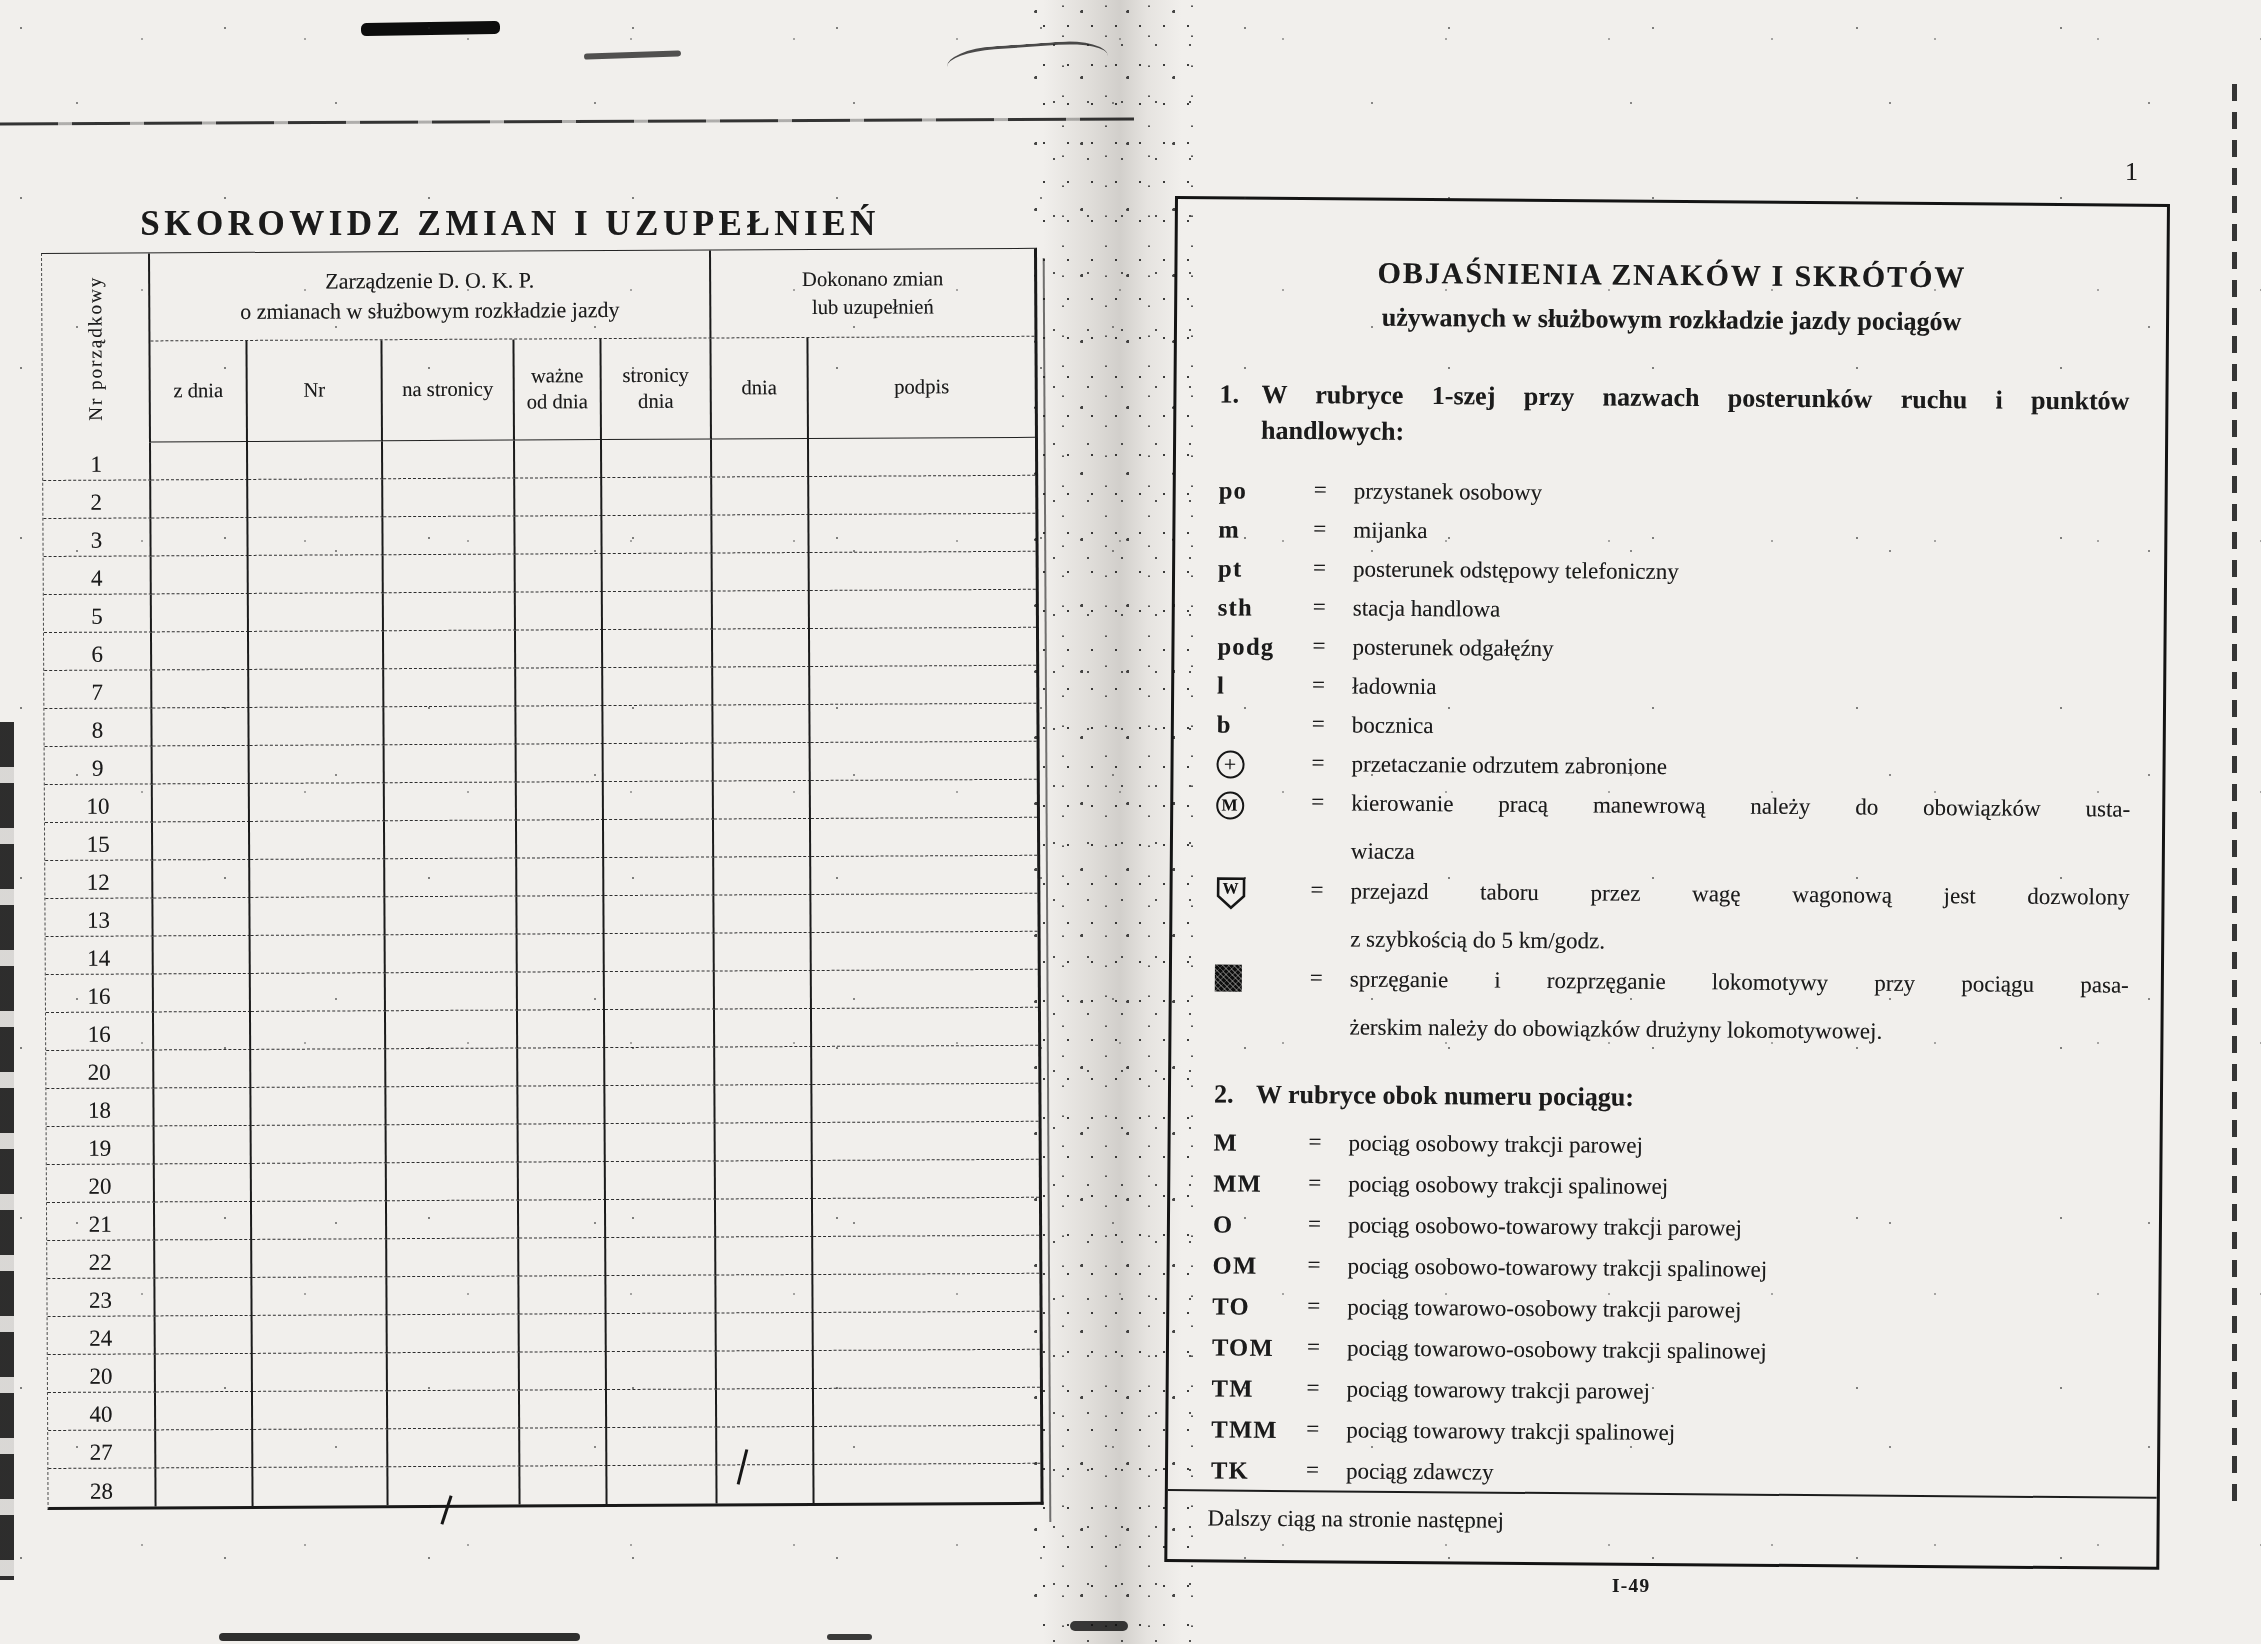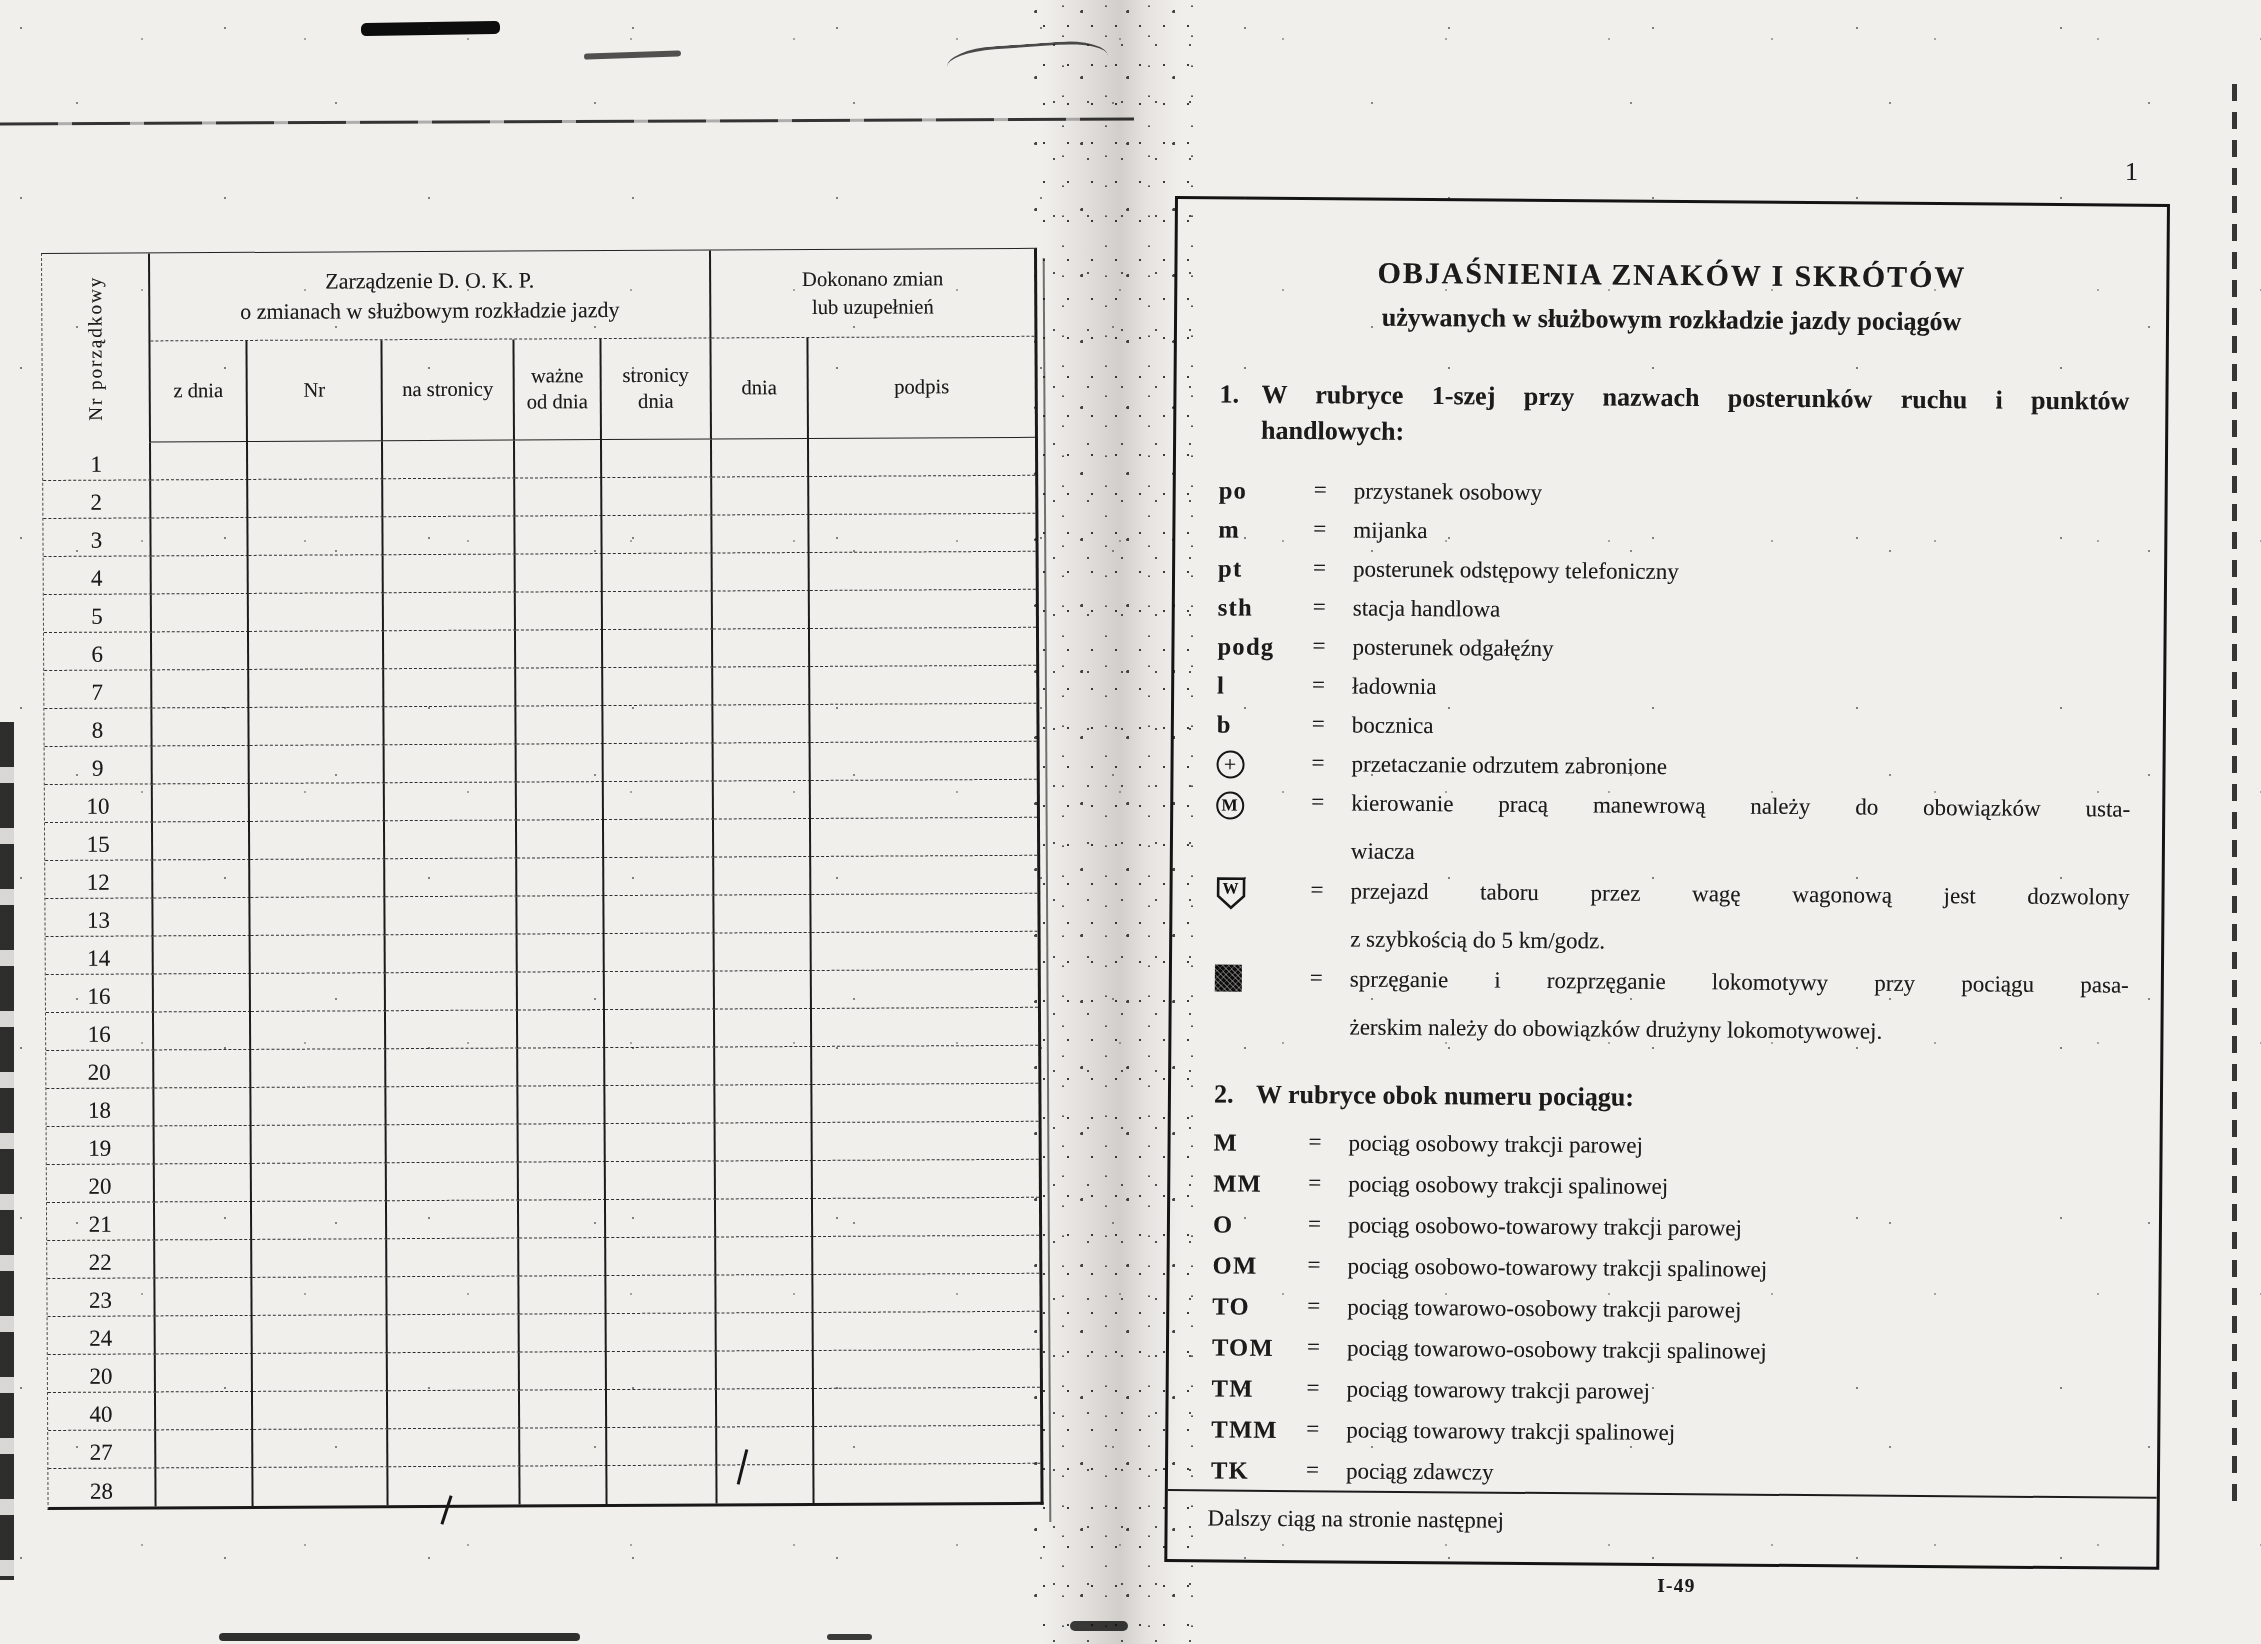--- a/index.html
+++ b/index.html
@@ -113,41 +113,42 @@
   .sym.shield{width:31px;height:34px}
   .sym.shield svg{position:absolute;left:0;top:0}
   .sym.shield .symch{position:absolute;left:0;right:0;top:3.2px;text-align:center;
     font-size:16px;font-weight:700;font-style:normal}
   .sym.bsq{width:27px;height:27px;background:#0e0e0e;
     background-image:
       repeating-linear-gradient(45deg,rgba(245,243,240,.30) 0 1.3px,transparent 1.3px 3.9px),
       repeating-linear-gradient(-45deg,rgba(245,243,240,.20) 0 1.3px,transparent 1.3px 4.5px);}
   .rule-inner{position:absolute;left:0;right:0;top:1290px;height:1.9px;background:#1c1c1c}
   #footer-note{position:absolute;left:40px;top:1306px;font-size:23px}
-  #imprint{position:absolute;left:1612px;top:1575px;width:129px;text-align:center;
+  #imprint{position:absolute;left:1612px;top:1575px;width:129px;
     font-size:19.3px;letter-spacing:1.3px;font-weight:600}
 </style>
 </head>
 <body>
 
 <div class="gutter-shadow"></div>
 <div class="gutter-speckles"></div>
 <div class="left-edge"></div>
 <div class="right-edge"></div>
 <div class="smudge s1"></div>
 <div class="smudge s2"></div>
 <div class="smudge s3"></div>
 <div class="smudge s4"></div>
 <div class="smudge s5"></div>
 <div class="scribble"></div>
 <div class="stray k1"></div>
 <div class="stray k2"></div>
 
 <div id="left-page">
   <div class="rule-top"></div>
+  <div id="left-title">SKOROWIDZ ZMIAN I UZUPEŁNIEŃ</div>
 
   <div id="change-table">
     <div class="thead">
       <div class="th ordinal">
         <span>Nr porządkowy</span>
       </div>
       <div class="th group group1">
         <span>Zarządzenie D. O. K. P.</span>
         <span>o zmianach w służbowym rozkładzie jazdy</span>
       </div>

